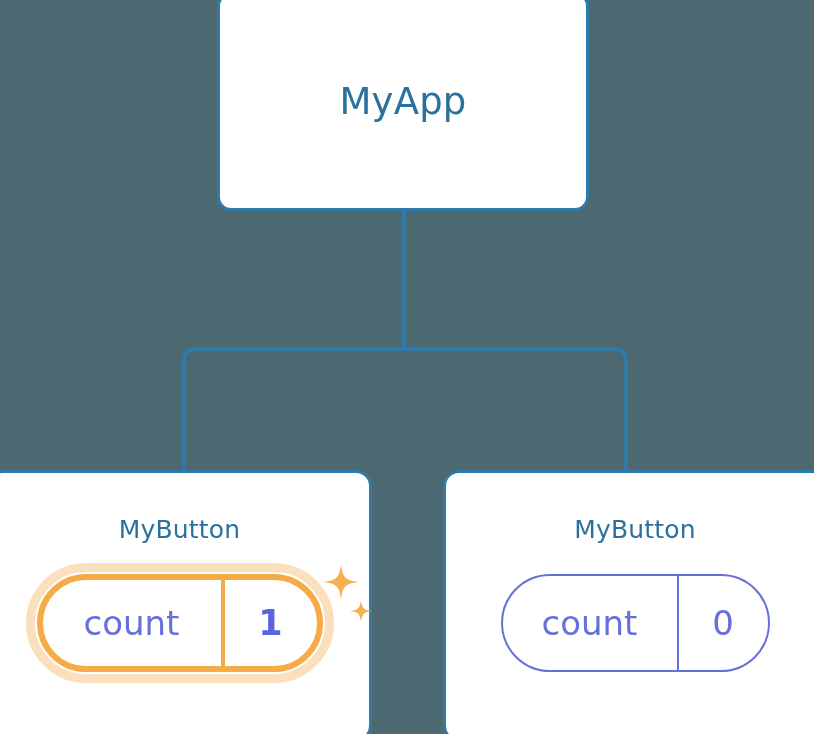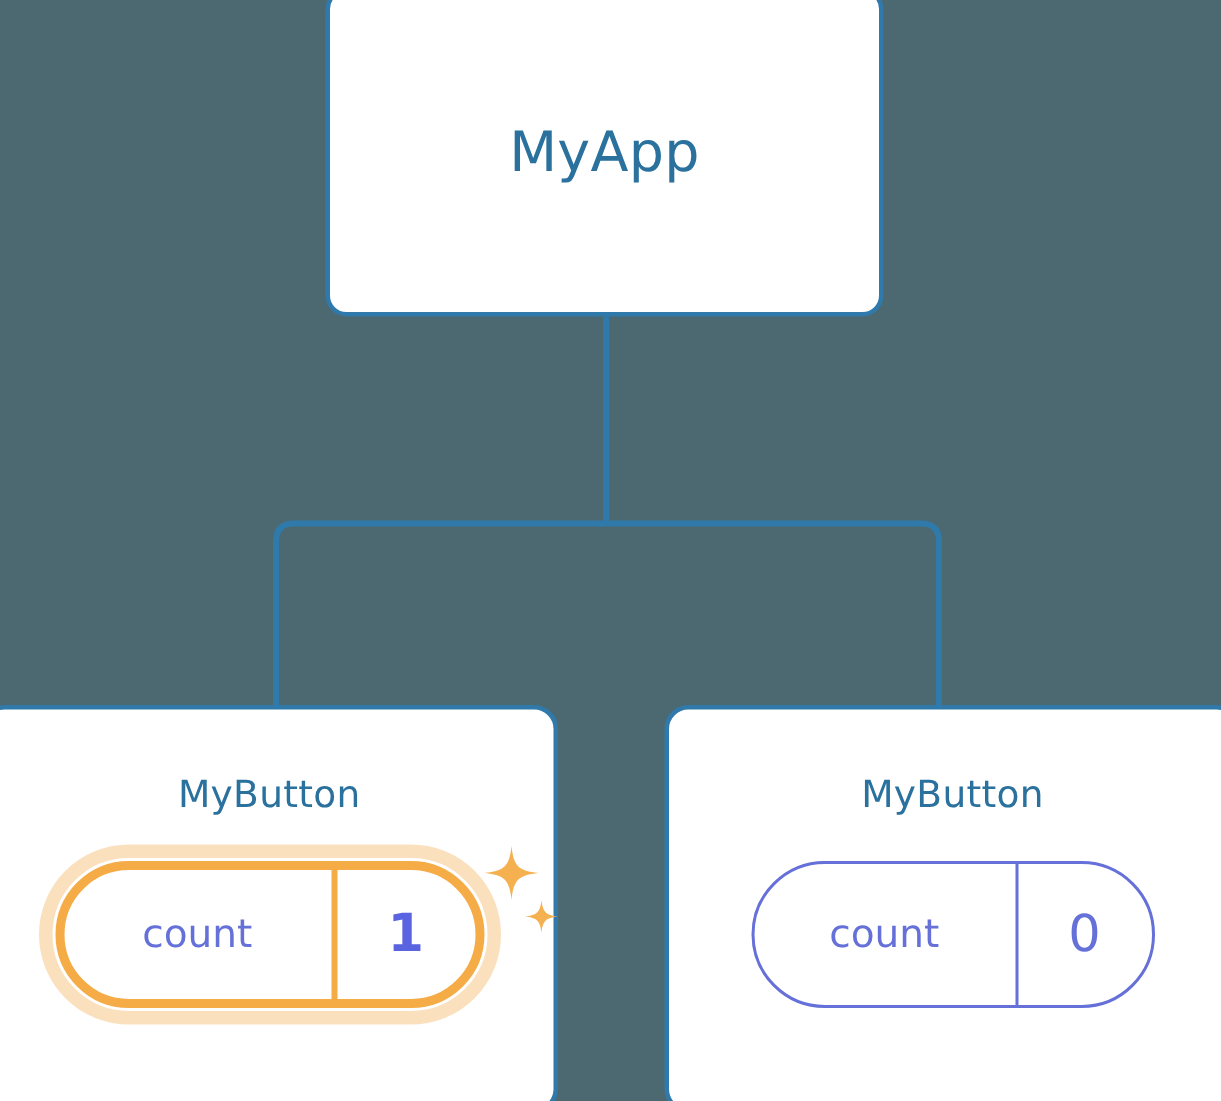--- a/index.html
+++ b/index.html
@@ -139,21 +139,21 @@
   .pill.highlight .pill-key {
     width: 182px;
     border-right: 4px solid #f5ac47;
   }
   .pill.highlight .pill-val {
     width: 92px;
   }
 
   .pill-key-text {
     color: #6570d8;
-    font-size: 26px;
+    font-size: 34px;
     font-weight: 400;
     line-height: 1;
   }
 
   .pill-val-text {
     color: #6570d8;
     font-size: 34px;
     font-weight: 400;
     line-height: 1;
   }

